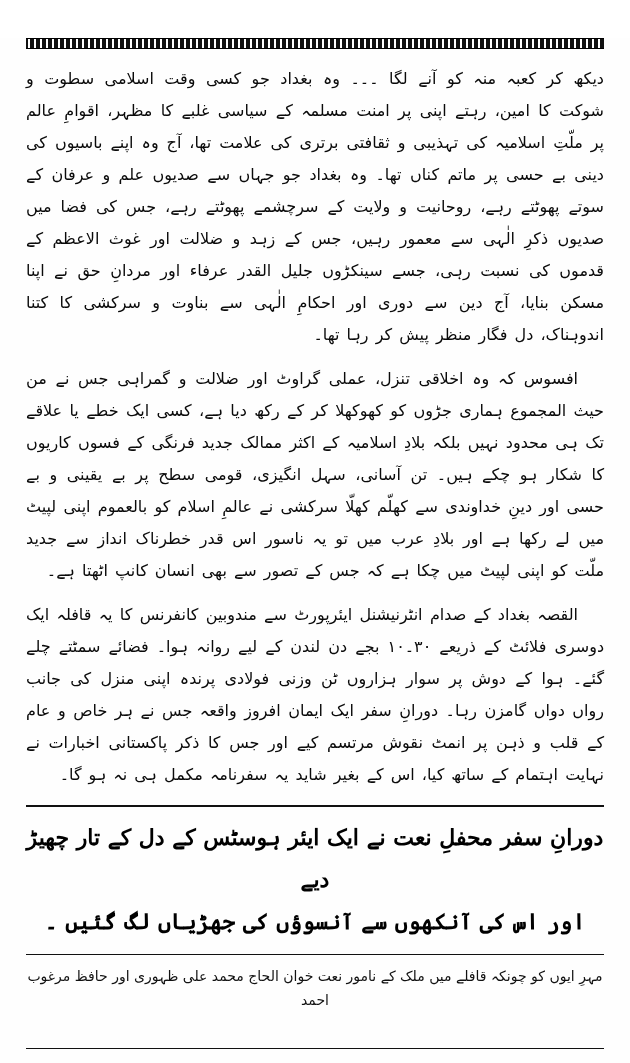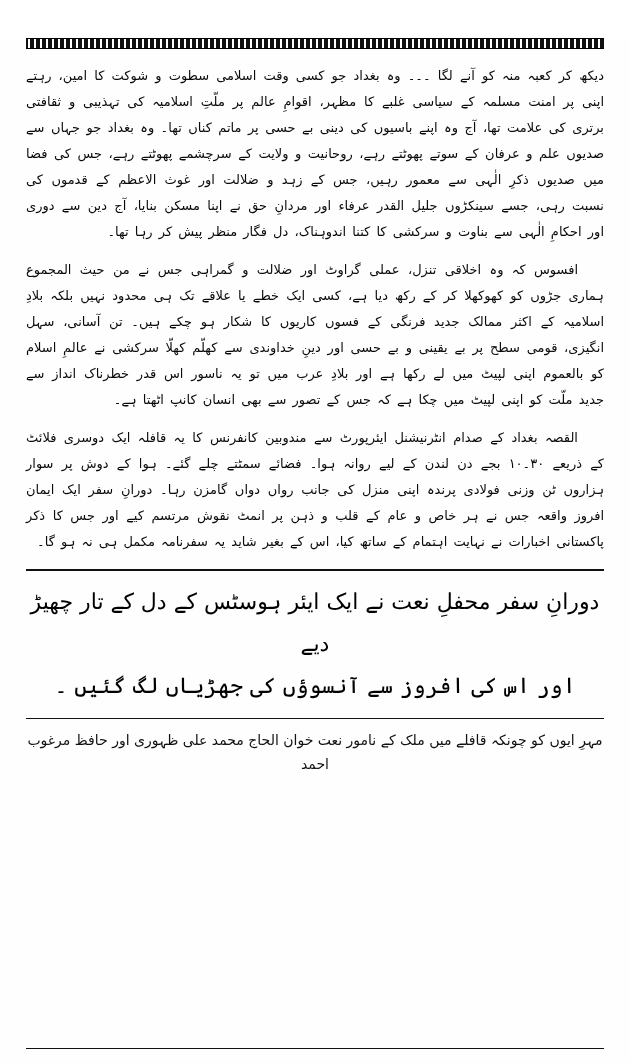--- a/index.html
+++ b/index.html
@@ -40,21 +40,21 @@
   .body-area {
     margin-top: 14px;
     direction: rtl;
     text-align: justify;
   }
 
   .para {
     direction: rtl;
     unicode-bidi: plaintext;
     font-family: "DejaVu Sans", sans-serif;
-    font-size: 13px;
+    font-size: 16px;
     line-height: 2.0;
     letter-spacing: 0.2px;
     margin: 0 0 12px 0;
     word-spacing: 2px;
     text-align: justify;
     text-justify: inter-word;
     color: #0a0a0a;
   }
   .para.indent-first {
     text-indent: 26px;
@@ -70,21 +70,21 @@
     border-top: 1px solid #111;
     margin: 12px 0 10px 0;
   }
   .pullquote {
     direction: rtl;
     unicode-bidi: plaintext;
     text-align: center;
     font-family: "DejaVu Serif", serif;
     font-size: 22px;
     line-height: 1.9;
-    font-weight: 400;
+    font-weight: 700;
     letter-spacing: 0.5px;
     color: #000;
     margin: 6px 0 10px 0;
   }
   .pullquote .line {
     display: block;
   }
 
   .footnote {
     direction: rtl;
@@ -113,21 +113,21 @@
   <div class="body-area">
     <p class="para">دیکھ کر کعبہ منہ کو آنے لگا ۔۔۔ وہ بغداد جو کسی وقت اسلامی سطوت و شوکت کا امین، رہتے اپنی پر امنت مسلمہ کے سیاسی غلبے کا مظہر، اقوامِ عالم پر ملّتِ اسلامیہ کی تہذیبی و ثقافتی برتری کی علامت تھا، آج وہ اپنے باسیوں کی دینی بے حسی پر ماتم کناں تھا۔ وہ بغداد جو جہاں سے صدیوں علم و عرفان کے سوتے پھوٹتے رہے، روحانیت و ولایت کے سرچشمے پھوٹتے رہے، جس کی فضا میں صدیوں ذکرِ الٰہی سے معمور رہیں، جس کے زہد و ضلالت اور غوث الاعظم کے قدموں کی نسبت رہی، جسے سینکڑوں جلیل القدر عرفاء اور مردانِ حق نے اپنا مسکن بنایا، آج دین سے دوری اور احکامِ الٰہی سے بناوت و سرکشی کا کتنا اندوہناک، دل فگار منظر پیش کر رہا تھا۔</p>
     <p class="para indent-first">افسوس کہ وہ اخلاقی تنزل، عملی گراوٹ اور ضلالت و گمراہی جس نے من حیث المجموع ہماری جڑوں کو کھوکھلا کر کے رکھ دیا ہے، کسی ایک خطے یا علاقے تک ہی محدود نہیں بلکہ بلادِ اسلامیہ کے اکثر ممالک جدید فرنگی کے فسوں کاریوں کا شکار ہو چکے ہیں۔ تن آسانی، سہل انگیزی، قومی سطح پر بے یقینی و بے حسی اور دینِ خداوندی سے کھلّم کھلّا سرکشی نے عالمِ اسلام کو بالعموم اپنی لپیٹ میں لے رکھا ہے اور بلادِ عرب میں تو یہ ناسور اس قدر خطرناک انداز سے جدید ملّت کو اپنی لپیٹ میں چکا ہے کہ جس کے تصور سے بھی انسان کانپ اٹھتا ہے۔</p>
     <p class="para indent-first">القصہ بغداد کے صدام انٹرنیشنل ایئرپورٹ سے مندوبین کانفرنس کا یہ قافلہ ایک دوسری فلائٹ کے ذریعے ۳۰۔۱۰ بجے دن لندن کے لیے روانہ ہوا۔ فضائے سمٹتے چلے گئے۔ ہوا کے دوش پر سوار ہزاروں ٹن وزنی فولادی پرندہ اپنی منزل کی جانب رواں دواں گامزن رہا۔ دورانِ سفر ایک ایمان افروز واقعہ جس نے ہر خاص و عام کے قلب و ذہن پر انمٹ نقوش مرتسم کیے اور جس کا ذکر پاکستانی اخبارات نے نہایت اہتمام کے ساتھ کیا، اس کے بغیر شاید یہ سفرنامہ مکمل ہی نہ ہو گا۔</p>
   </div>
 
   <hr class="rule">
 
   <div class="pullquote">
     <span class="line">دورانِ سفر محفلِ نعت نے ایک ایئر ہوسٹس کے دل کے تار چھیڑ دیے</span>
-    <span class="line">اور اس کی افروز سے آنسوؤں کی جھڑیاں لگ گئیں ۔</span>
+    <span class="line">اور اس کی آنکھوں سے آنسوؤں کی جھڑیاں لگ گئیں ۔</span>
   </div>
 
   <hr class="rule thin">
 
   <p class="footnote">مہرِ ایوں کو چونکہ قافلے میں ملک کے نامور نعت خوان الحاج محمد علی ظہوری اور حافظ مرغوب احمد</p>
 
   <div class="footer-sep"></div>
 
 </div>
 

